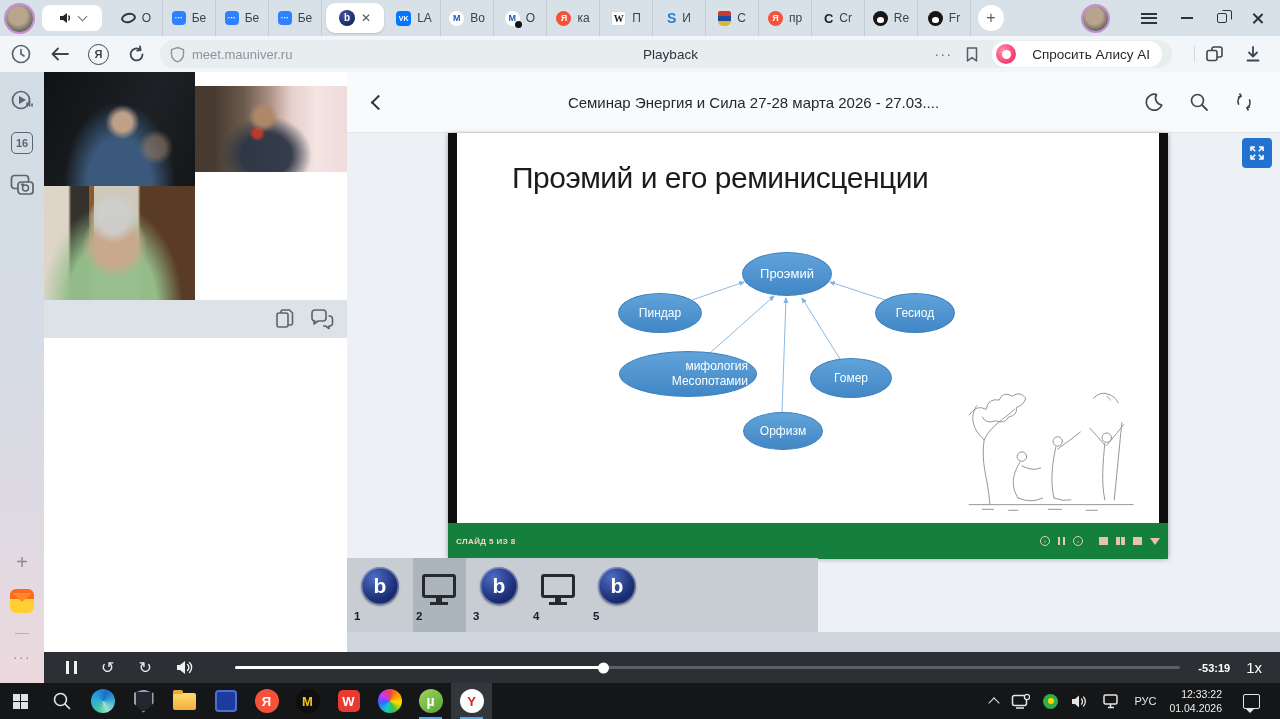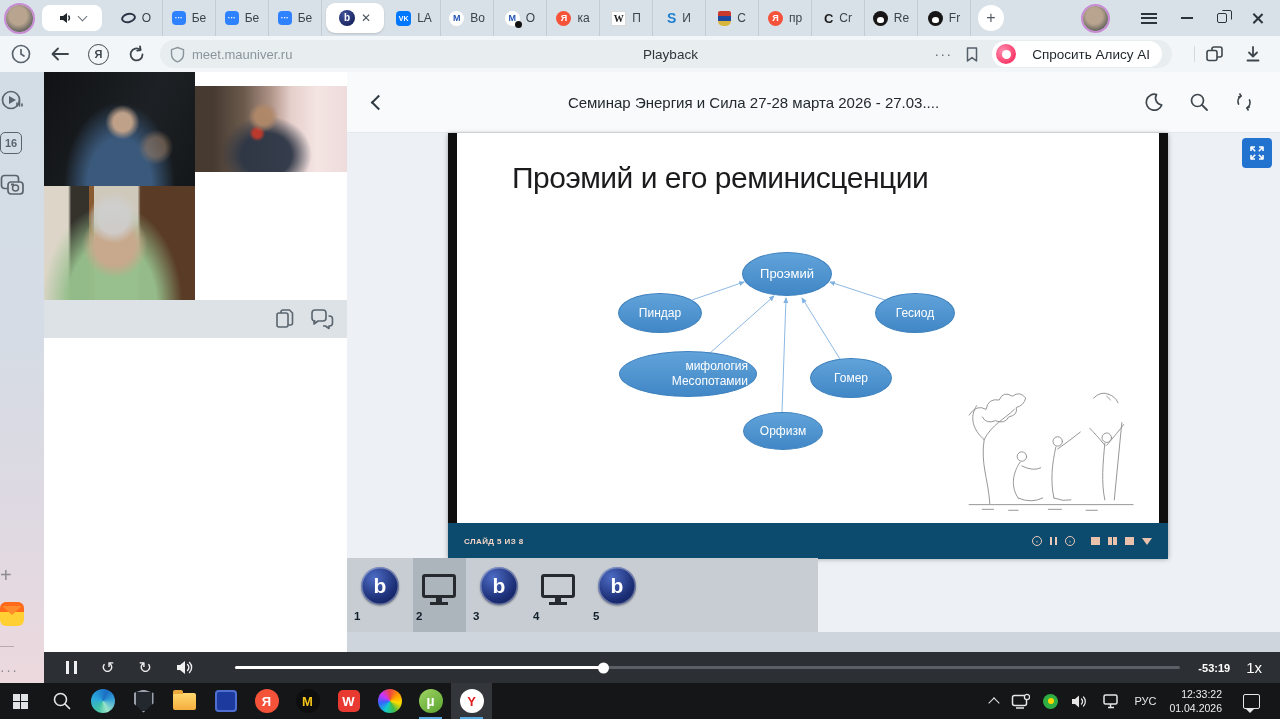--- a/index.html
+++ b/index.html
@@ -49,21 +49,21 @@
 .pagetitle{position:absolute;left:9px;right:0;text-align:center;font-size:13.5px;color:#2e353b}
 .pillright{margin-left:auto;display:flex;align-items:center;gap:13px;z-index:1}
 .dots3{font-size:15px;color:#69747c;letter-spacing:1px;line-height:10px}
 .alice{height:26px;border-radius:13px;background:#fff;display:flex;align-items:center;gap:16px;padding:0 12px 0 4px}
 .alice-ic{width:20px;height:20px;border-radius:50%;background:radial-gradient(circle at 35% 35%,#ff8fb0,#fb3f6e 65%,#e4356b);position:relative}
 .alice-ic::after{content:"";position:absolute;left:5.5px;top:5.5px;width:9px;height:9px;border-radius:50%;background:#fff}
 .alice span{font-size:13.5px;color:#1f2429}
 .navdiv{width:1px;height:16px;background:#d2d9de;margin:0 10px}
 
 
-.rail{position:absolute;left:0;top:72px;width:44px;height:611px;background:linear-gradient(180deg,#d2dde6 0%,#d6dce5 45%,#ded9e2 72%,#ecd9de 100%);display:flex;flex-direction:column;padding:16px 0 10px;gap:20px}
+.rail{position:absolute;left:0;top:72px;width:44px;height:611px;background:linear-gradient(180deg,#d2dde6 0%,#d6dce5 45%,#ded9e2 72%,#ecd9de 100%);display:flex;flex-direction:column;align-items:center;padding:16px 0 23px;gap:20px}
 .rail .grow{flex:1}
 .cal16{width:22px;height:22px;border:1.7px solid #59646e;border-radius:5px;font-size:11px;font-weight:bold;color:#59646e;display:flex;align-items:center;justify-content:center}
 .railplus{font-size:20px;color:#8d8a92;line-height:14px}
 .mailic{width:24px;height:24px;border-radius:6px;background:linear-gradient(180deg,#ff6a1a 0 42%,#ffcf33 42%);position:relative;overflow:hidden}
 .mailic::after{content:"";position:absolute;left:2px;top:4px;border-left:10px solid transparent;border-right:10px solid transparent;border-top:9px solid #ff8b2a}
 .raildiv{width:14px;height:1.5px;background:#b9abb1}
 .raildots{font-size:14px;color:#8d8a92;letter-spacing:1.5px;line-height:6px}
 
 
 .videos{position:absolute;left:44px;top:72px;width:303px;height:266px;background:#fff}
@@ -109,21 +109,21 @@
 .slidetitle{position:absolute;left:64px;top:28px;font-size:30px;color:#1b1b1d;letter-spacing:-.5px}
 .diag{position:absolute;left:0;top:0}
 .node{position:absolute;background:linear-gradient(180deg,#61a3da,#4187c6);border:1px solid #3c80bd;border-radius:50%;color:#fff;display:flex;align-items:center;justify-content:center;text-align:right;font-size:12px;line-height:1.25;padding:0 8px}
 .n-c{left:294px;top:119px;width:90px;height:44px;font-size:13px}
 .n-0{left:170px;top:160px;width:84px;height:40px}
 .n-1{left:427px;top:160px;width:80px;height:40px}
 .n-2{left:171px;top:218px;width:138px;height:46px}
 .n-3{left:362px;top:225px;width:82px;height:40px}
 .n-4{left:295px;top:279px;width:80px;height:38px}
 .engraving{position:absolute;left:515px;top:250px}
-.ppt-orange{height:36px;background:#0c4a6e;display:flex;align-items:center;padding:0 16px;position:relative}
+.ppt-orange{height:36px;background:#15803d;display:flex;align-items:center;padding:0 8px;position:relative}
 .ppt-status{font-size:8px;color:#f2d5c7;letter-spacing:.4px;font-weight:bold}
 .po-icons{margin-left:auto;display:flex;align-items:center;gap:8px}
 .po-circ{width:10px;height:10px;border-radius:50%;border:1px solid #edc9b8;color:#edc9b8;font-size:6px;line-height:8px;text-align:center}
 .po-pause{width:7px;height:8px;border-left:2px solid #edc9b8;border-right:2px solid #edc9b8}
 .po-sq{width:9px;height:8px;background:#e9c2ad}
 .po-grid{width:9px;height:8px;background:
  linear-gradient(90deg,#e9c2ad 0 40%,transparent 40% 60%,#e9c2ad 60%)}
 .po-fun{width:0;height:0;border-left:5px solid transparent;border-right:5px solid transparent;border-top:7px solid #e9c2ad}
 
 

